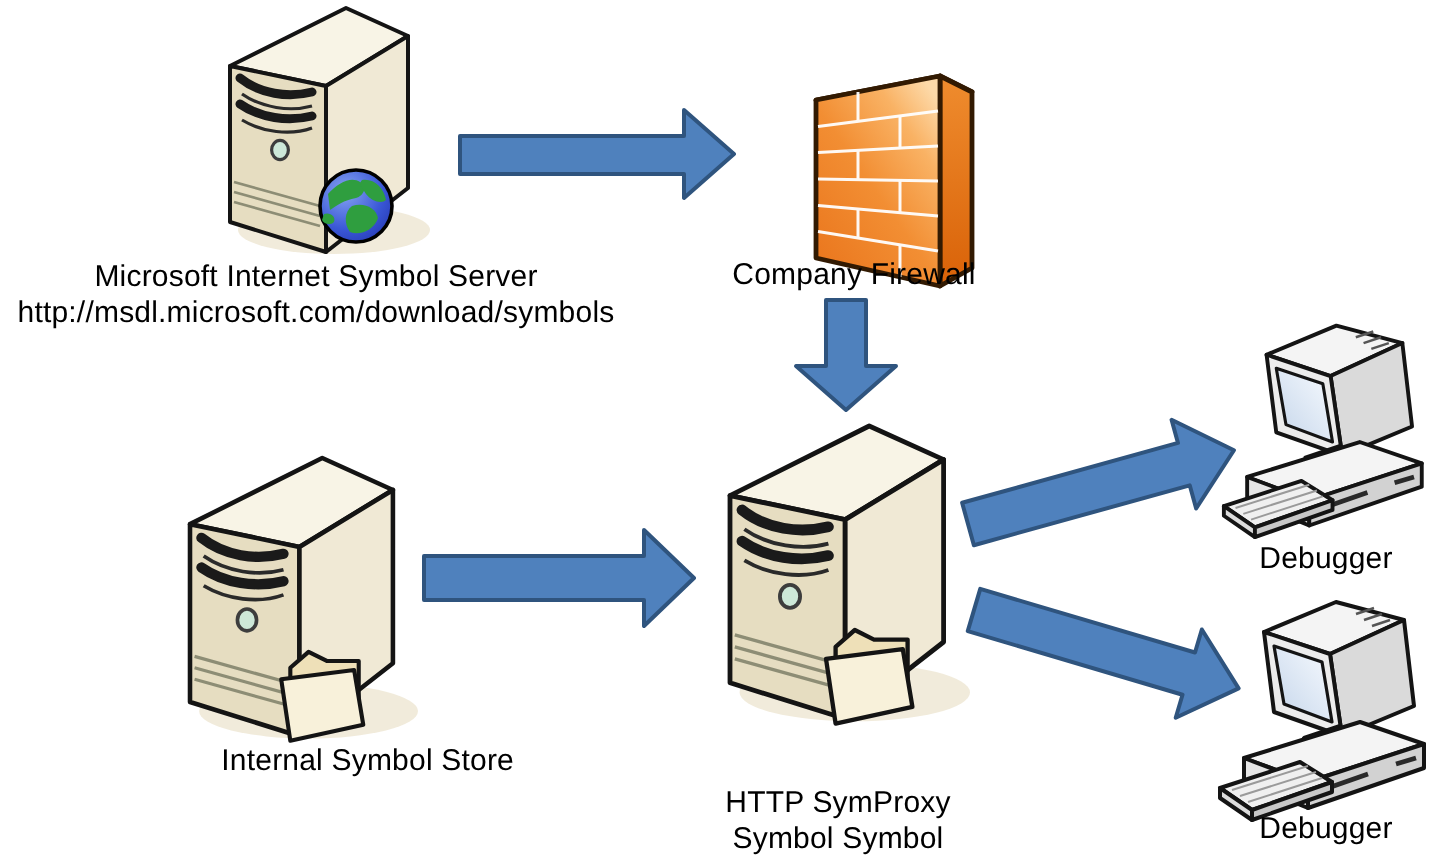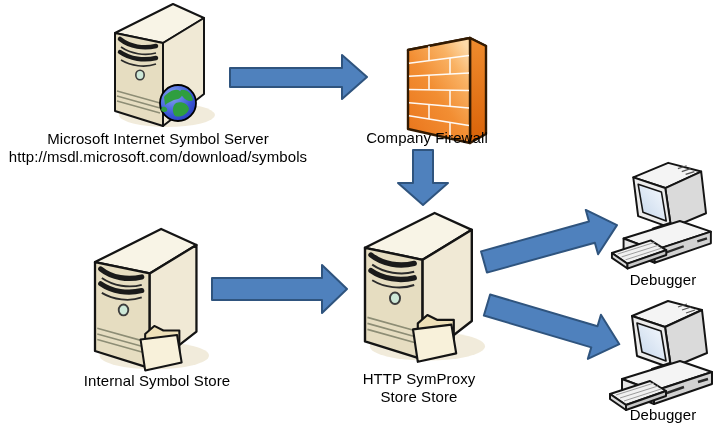--- a/index.html
+++ b/index.html
@@ -151,24 +151,24 @@
     <use href="#diag-arrow" transform="translate(487,305) rotate(16.5)"></use>
   </svg>
 
   <div class="label" style="left:-7px;top:130px;width:330px;">
     <div>Microsoft Internet Symbol Server</div>
     <div>http://msdl.microsoft.com/download/symbols</div>
   </div>
 
   <div class="label" style="left:347px;top:129px;width:160px;text-align:center;">Company Firewall</div>
 
-  <div class="label" style="left:57px;top:372px;width:200px;">Internal Symbol Store</div>
+  <div class="label" style="left:57px;top:372px;width:200px;text-align:right;">Internal Symbol Store</div>
 
-  <div class="label" style="left:339px;top:370px;width:160px;">
+  <div class="label" style="left:339px;top:393px;width:160px;">
     <div>HTTP SymProxy</div>
-    <div>Store Store</div>
+    <div>Symbol Symbol</div>
   </div>
 
   <div class="label" style="left:603px;top:271px;width:120px;">Debugger</div>
 
   <div class="label" style="left:603px;top:406px;width:120px;">Debugger</div>
 
 </div>
 
 </body></html>

